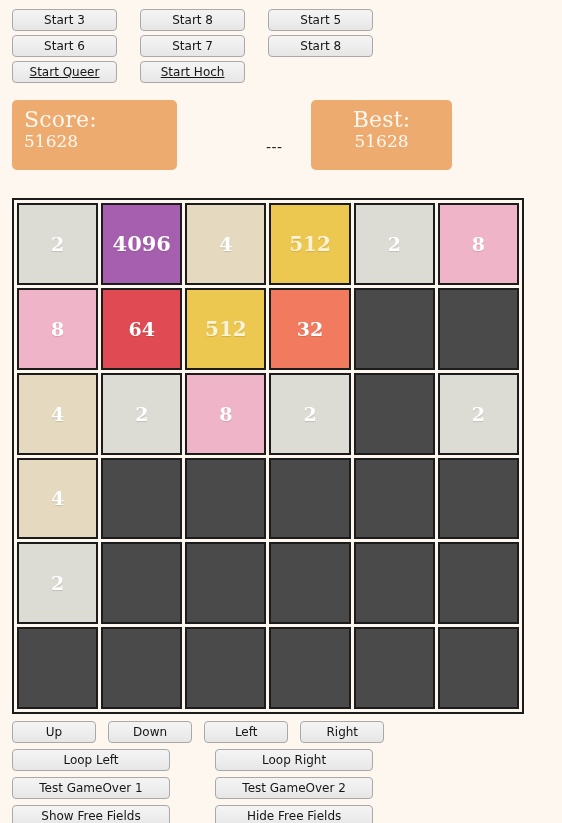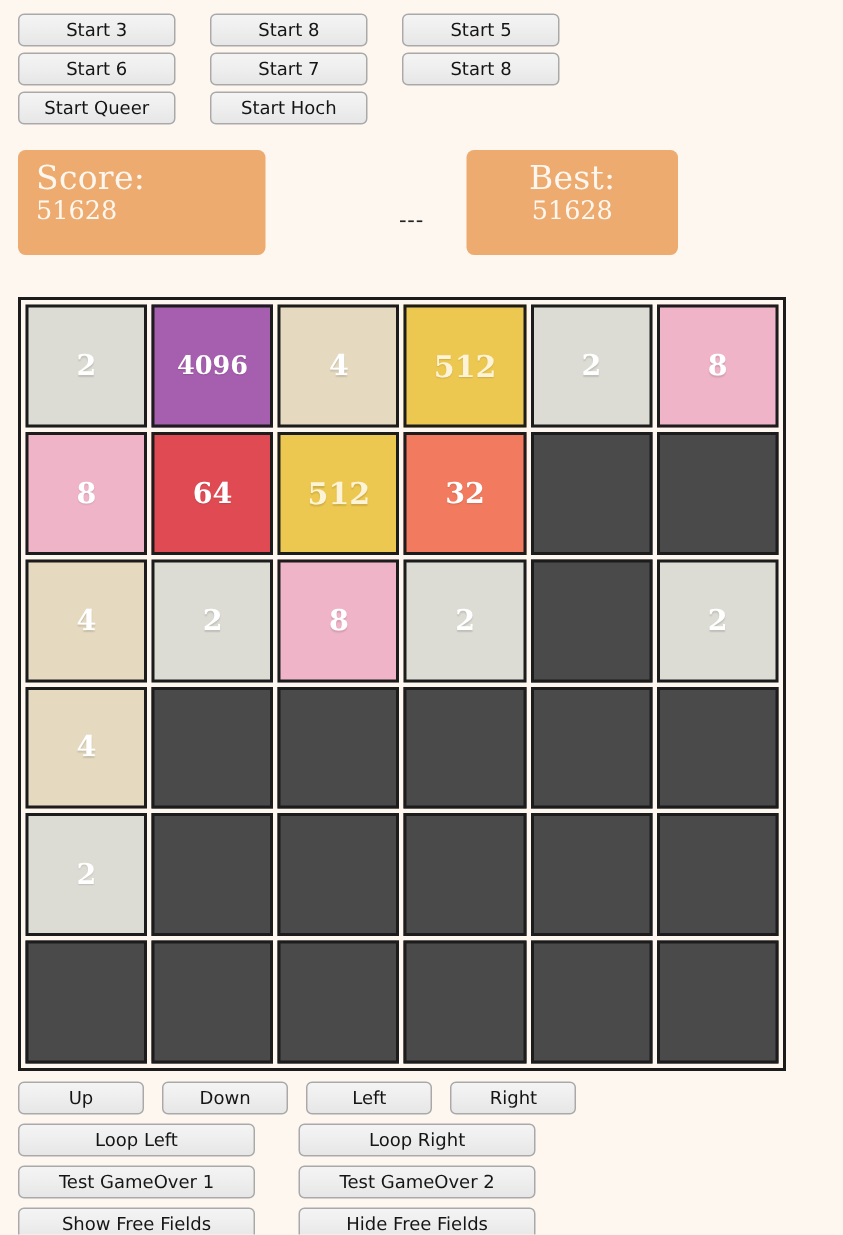--- a/index.html
+++ b/index.html
@@ -44,20 +44,21 @@
   #start-buttons .row {
     height: 26px;
     white-space: nowrap;
   }
   #start-buttons .btn {
     width: 105px;
     margin-right: 18px;
   }
   #start-buttons .btn.wide {
     width: 105px;
+    text-decoration: underline;
   }
 
   
   #score-panel {
     position: absolute;
     left: 0;
     top: 100px;
     width: 562px;
     height: 72px;
   }
@@ -128,40 +129,40 @@
   }
   .cell.empty { background: #4a4a4a; }
   .cell.v2    { background: #dcdcd4; }
   .cell.v4    { background: #e5dac0; }
   .cell.v8    { background: #f0b4c8; }
   .cell.v32   { background: #f27a5f; }
   .cell.v64   { background: #e04b53; }
   .cell.v512  { background: #edc850; color: #fdf4d8; }
   .cell.v4096 { background: #a65fae; }
   .cell.v512  { font-size: 20px; }
-  .cell.v4096 { font-size: 17px; }
+  .cell.v4096 { font-size: 21px; }
 
   
   #controls {
     position: absolute;
     left: 12px;
     top: 721px;
     width: 540px;
   }
   #controls .row {
     height: 28px;
     white-space: nowrap;
   }
   #controls .btn.arrow {
     width: 84px;
     margin-right: 7px;
   }
   #controls .btn.pair {
     width: 158px;
-    margin-right: 24px;
+    margin-right: 40px;
   }
 </style>
 </head>
 <body>
 
 <div id="start-buttons">
   <div class="row">
     <button class="btn">Start 3</button>
     <button class="btn">Start 8</button>
     <button class="btn">Start 5</button>

